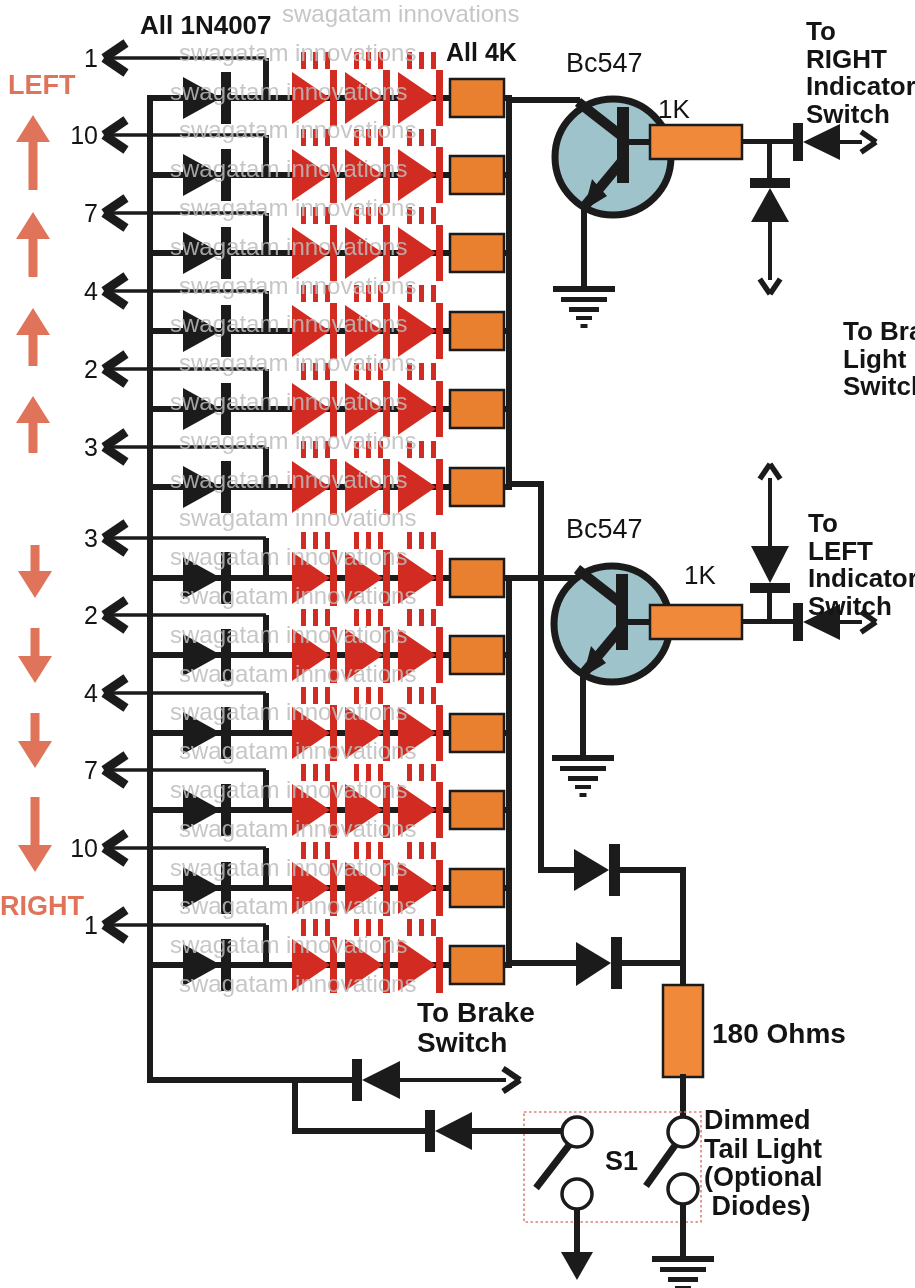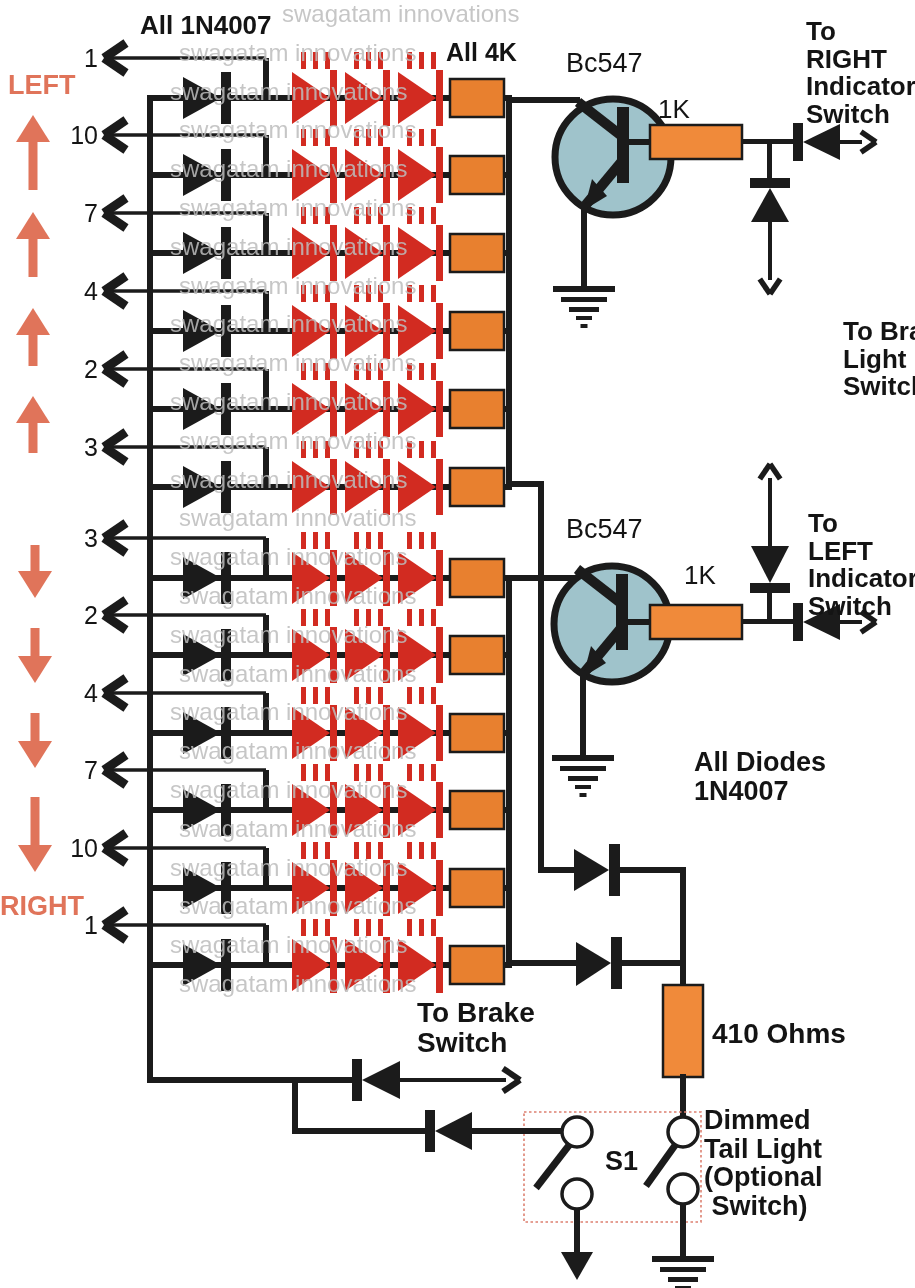--- a/index.html
+++ b/index.html
@@ -429,28 +429,26 @@
 Switch</div>
   <div class="lbl b" style="left:843px;top:318px;font-size:26px;line-height:27.5px;">To Brake
 Light
 Switch</div>
   <div class="lbl" style="left:566px;top:514px;font-size:27px;">Bc547</div>
   <div class="lbl" style="left:684px;top:560px;font-size:26px;">1K</div>
   <div class="lbl b" style="left:808px;top:510px;font-size:26px;line-height:27.5px;">To
 LEFT
 Indicator
 Switch</div>
-  <div class="lbl b" style="left:694px;top:748px;font-size:27px;line-height:29px;">All Diodes
-1N4007</div>
-  <div class="lbl b" style="left:712px;top:1018px;font-size:28px;">410 Ohms</div>
+  <div class="lbl b" style="left:712px;top:1018px;font-size:28px;">180 Ohms</div>
   <div class="lbl b" style="left:605px;top:1146px;font-size:27px;text-align:center;">S1</div>
   <div class="lbl b" style="left:704px;top:1106px;font-size:27px;line-height:28.5px;">Dimmed
 Tail Light
 (Optional
- Switch)</div>
+ Diodes)</div>
   <div class="lbl b" style="left:417px;top:998px;font-size:28px;line-height:30px;">To Brake
 Switch</div>
   <div class="lbl b salmon" style="left:8px;top:70px;font-size:27px;">LEFT</div>
   <div class="lbl b salmon" style="left:0px;top:891px;font-size:27px;">RIGHT</div>
 <div class="rownum" style="top: 42px; line-height: 32px;">1</div>
     <div class="rownum" style="top: 119px; line-height: 32px;">10</div>
     <div class="rownum" style="top: 197px; line-height: 32px;">7</div>
     <div class="rownum" style="top: 275px; line-height: 32px;">4</div>
     <div class="rownum" style="top: 353px; line-height: 32px;">2</div>
     <div class="rownum" style="top: 431px; line-height: 32px;">3</div>

